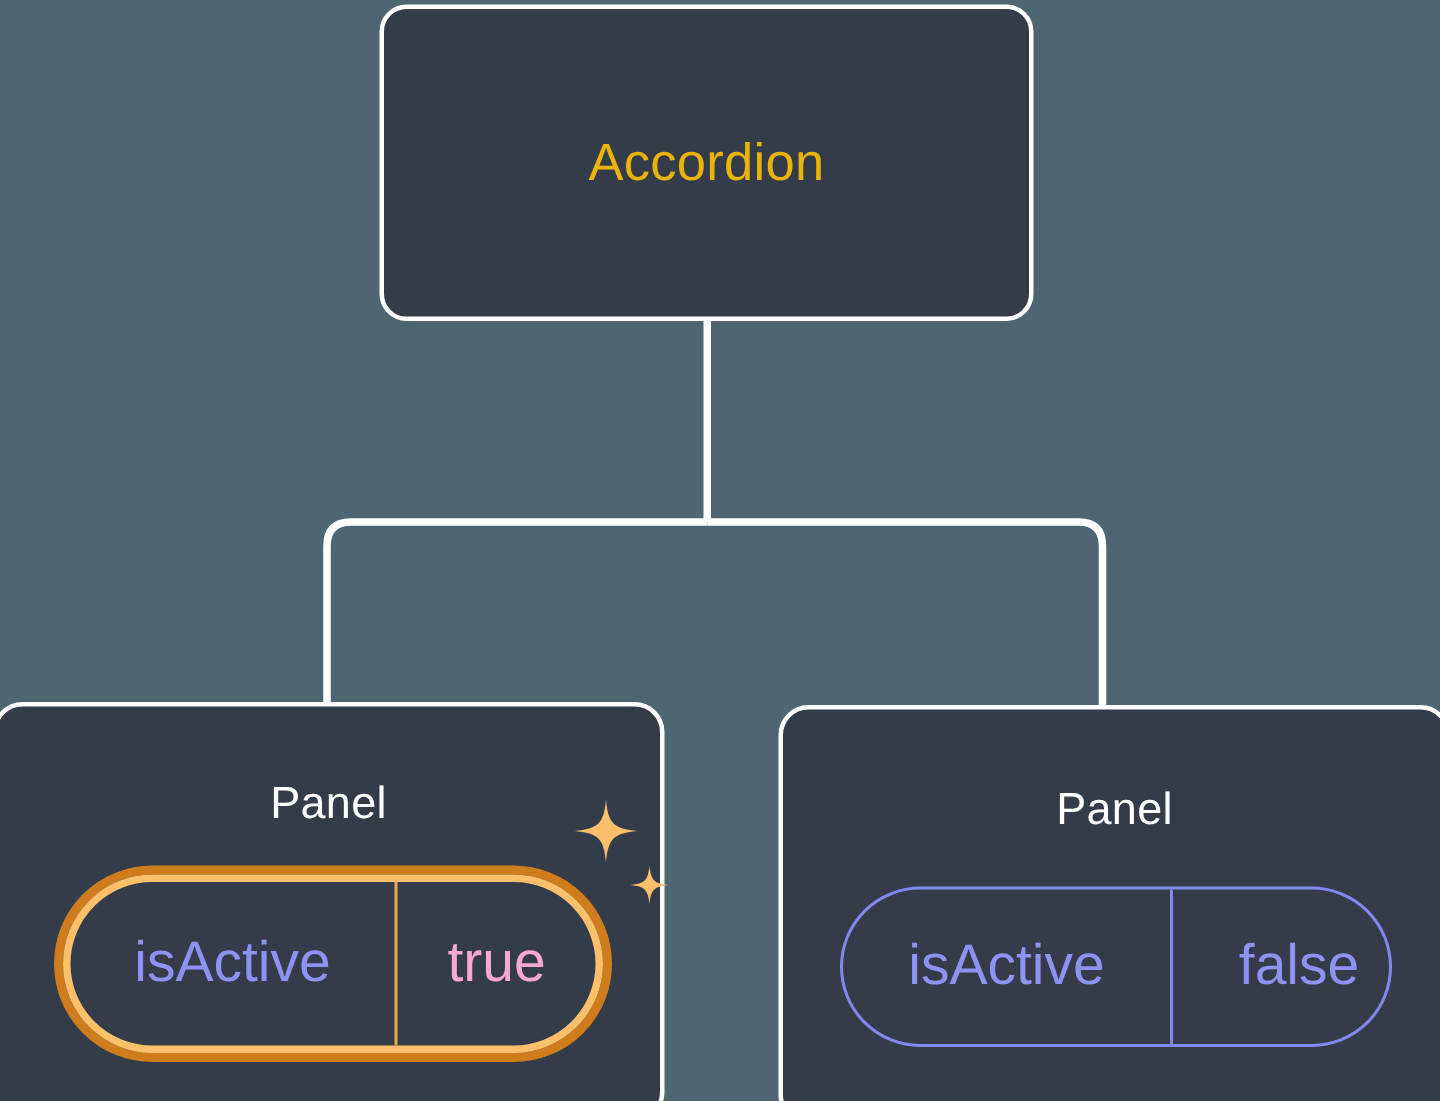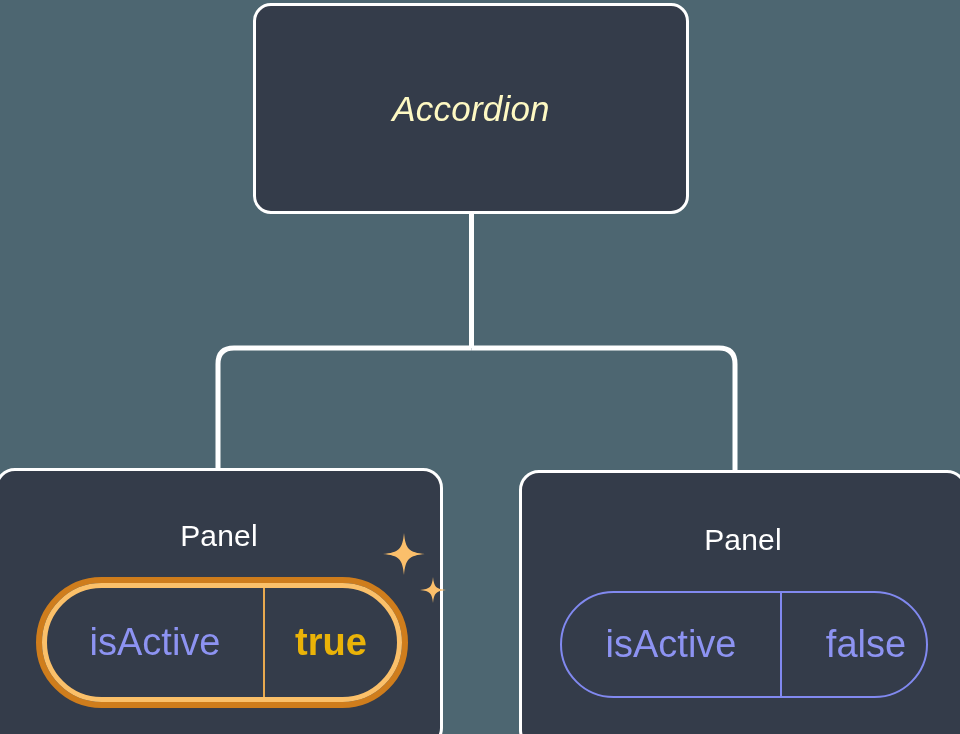--- a/index.html
+++ b/index.html
@@ -46,25 +46,24 @@
     left: 253px;
     top: 3px;
     width: 436px;
     height: 211px;
     display: flex;
     align-items: center;
     justify-content: center;
   }
 
   .node-title-root {
-    color: #fef9c3;
+    color: #eab308;
     font-size: 35px;
     font-weight: 400;
     letter-spacing: 0.2px;
-    font-style: italic;
   }
 
   .node-panel {
     width: 448px;
     height: 280px;
     border-radius: 20px;
   }
 
   .node-panel-left {
     left: -5px;
@@ -162,22 +161,22 @@
 
   .prop-pill-highlight .prop-key {
     flex: 0 0 216px;
     color: #8d93f2;
   }
 
   .prop-pill-highlight .prop-val {
     flex: 1 1 auto;
     border-left: 2px solid #e8a champ;
     border-left: 2px solid #e8a94f;
-    color: #eab308;
-    font-weight: bold;
+    color: #f9a8d4;
+    font-weight: normal;
   }
 
   
   .sparkles {
     position: absolute;
     left: 378px;
     top: 62px;
     width: 80px;
     height: 84px;
     pointer-events: none;

